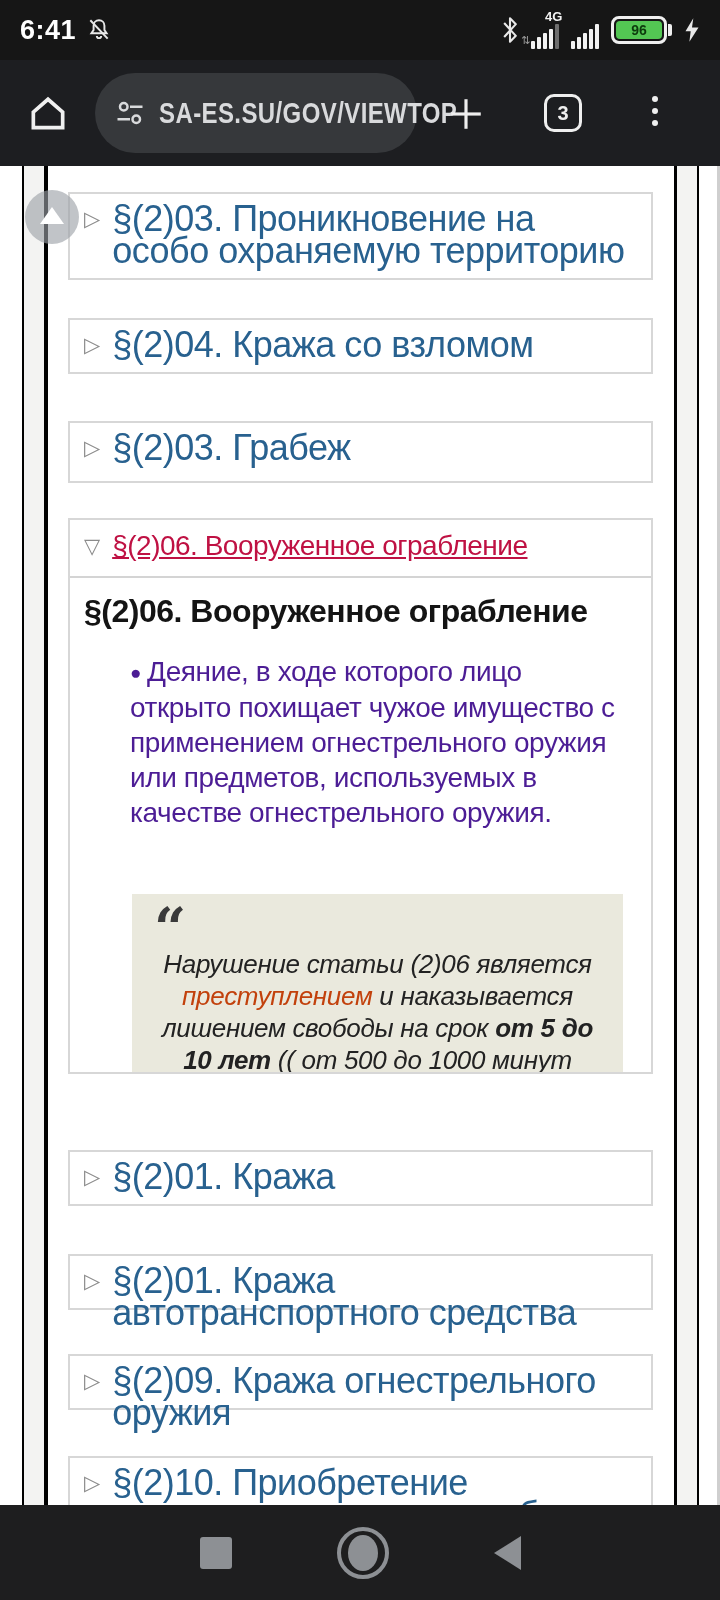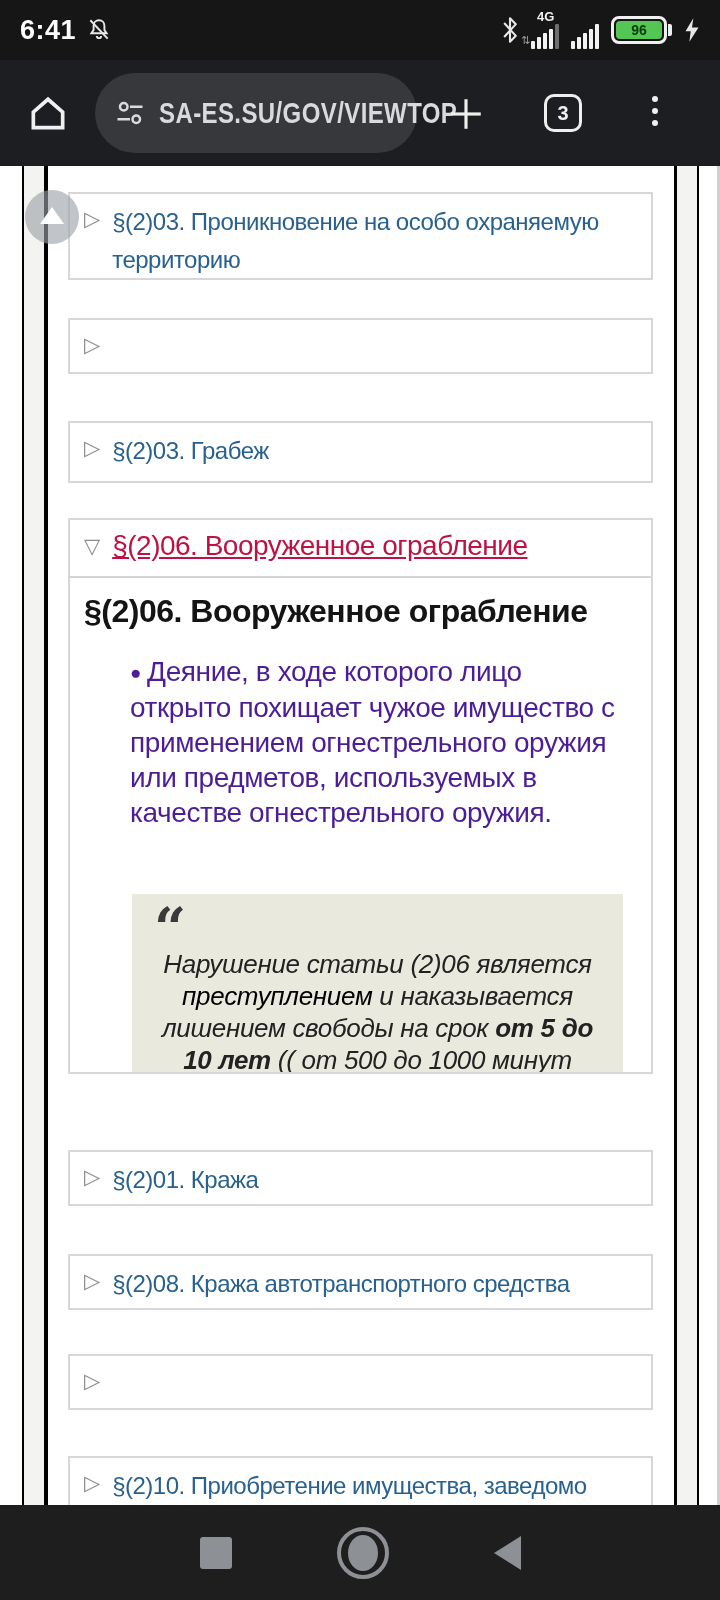--- a/index.html
+++ b/index.html
@@ -14,21 +14,21 @@
     position:absolute; top:0; left:0; width:720px; height:60px;
     background:#161616; color:#fff; display:flex; align-items:center;
     justify-content:space-between; padding:0 20px; box-sizing:border-box;
   }
   .sb-left { display:flex; align-items:center; gap:10px; }
   .sb-time { font-size:27px; font-weight:bold; letter-spacing:0.5px; }
   .sb-right { display:flex; align-items:center; gap:12px; }
   .sigbars { display:flex; align-items:flex-end; gap:2px; height:26px; }
   .sigbars i { display:block; width:4px; background:#f2f2f2; border-radius:1px; }
   .sig-wrap { position:relative; padding-top:12px; }
-  .sig-4g { position:absolute; top:-2px; left:6px; font-size:13px; font-weight:bold; color:#f2f2f2; }
+  .sig-4g { position:absolute; top:-2px; left:14px; font-size:13px; font-weight:bold; color:#f2f2f2; }
   .sig-arrows { position:absolute; bottom:2px; left:-10px; font-size:11px; color:#9a9a9a; }
   .battery { position:relative; display:flex; align-items:center; }
   .bat-body {
     width:56px; height:28px; border:3px solid #efefef; border-radius:8px;
     box-sizing:border-box; padding:2px; background:#161616;
   }
   .bat-fill {
     width:100%; height:100%; background:#53c653; border-radius:4px;
     display:flex; align-items:center; justify-content:center;
   }
@@ -74,21 +74,21 @@
   .acc {
     position:absolute; left:68px; width:585px; background:#fff;
     border:2px solid #d7d7d7; box-sizing:border-box;
   }
   .acc-row { display:flex; align-items:flex-start; padding:9px 14px; }
   .marker {
     font-family:"DejaVu Sans",sans-serif; color:#8b8b8b; font-size:21px;
     line-height:32px; margin-right:12px; flex:0 0 auto;
   }
   .acc-label {
-    color:#28618f; font-size:24px; line-height:38px; letter-spacing:-0.5px;
+    color:#28618f; font-size:36px; line-height:32px; letter-spacing:-0.5px;
     text-decoration:none; cursor:pointer;
   }
   .i203 { top:192px; height:88px; }
   .i204 { top:318px; height:56px; }
   .i205 { top:421px; height:62px; }
   .i207 { top:1150px; height:56px; }
   .i208 { top:1254px; height:56px; }
   .i209 { top:1354px; height:56px; }
   .i210 { top:1456px; height:80px; }
 
@@ -115,21 +115,21 @@
   }
   .quote-mark {
     display:block; font-family:"DejaVu Serif",serif; font-weight:bold;
     font-size:56px; line-height:48px; height:44px; color:#3a3a3a;
   }
   .quote-text {
     text-align:center; font-style:italic; font-size:26px; line-height:32px;
     color:#222; letter-spacing:-0.3px;
   }
   .quote-text span { }
-  .q-crime { color:#000000;margin-top:15px; }
+  .q-crime { color:#c2410c;margin-top:15px; }
   .q-bold { font-weight:bold; }
 
   
   .fab-top {
     position:absolute; left:25px; top:190px; width:54px; height:54px;
     border-radius:50%; background:rgba(155,160,166,0.62); z-index:6;
     display:flex; align-items:center; justify-content:center; cursor:pointer;
   }
   .fab-tri {
     width:0; height:0; border-left:12px solid transparent;
@@ -255,20 +255,21 @@
   <div class="vline vl-d"></div>
   <div class="scroll-track"></div>
 
   <div class="acc i203 acc-row">
     <span class="marker">▷</span>
     <span class="acc-label">§(2)03. Проникновение на особо охраняемую территорию</span>
   </div>
 
   <div class="acc i204 acc-row">
     <span class="marker">▷</span>
+    <span class="acc-label">§(2)04. Кража со взломом</span>
   </div>
 
   <div class="acc i205 acc-row">
     <span class="marker">▷</span>
     <span class="acc-label">§(2)03. Грабеж</span>
   </div>
 
   <div class="acc i206">
     <div class="exp-header">
       <span class="marker">▽</span>
@@ -287,25 +288,26 @@
     </div>
   </div>
 
   <div class="acc i207 acc-row">
     <span class="marker">▷</span>
     <span class="acc-label">§(2)01. Кража</span>
   </div>
 
   <div class="acc i208 acc-row">
     <span class="marker">▷</span>
-    <span class="acc-label">§(2)08. Кража автотранспортного средства</span>
+    <span class="acc-label">§(2)01. Кража автотранспортного средства</span>
   </div>
 
   <div class="acc i209 acc-row">
     <span class="marker">▷</span>
+    <span class="acc-label">§(2)09. Кража огнестрельного оружия</span>
   </div>
 
   <div class="acc i210 acc-row">
     <span class="marker">▷</span>
     <span class="acc-label">§(2)10. Приобретение имущества, заведомо добытого преступным путем</span>
   </div>
 
   <div class="fab-top">
     <span class="fab-tri"></span>
   </div>

